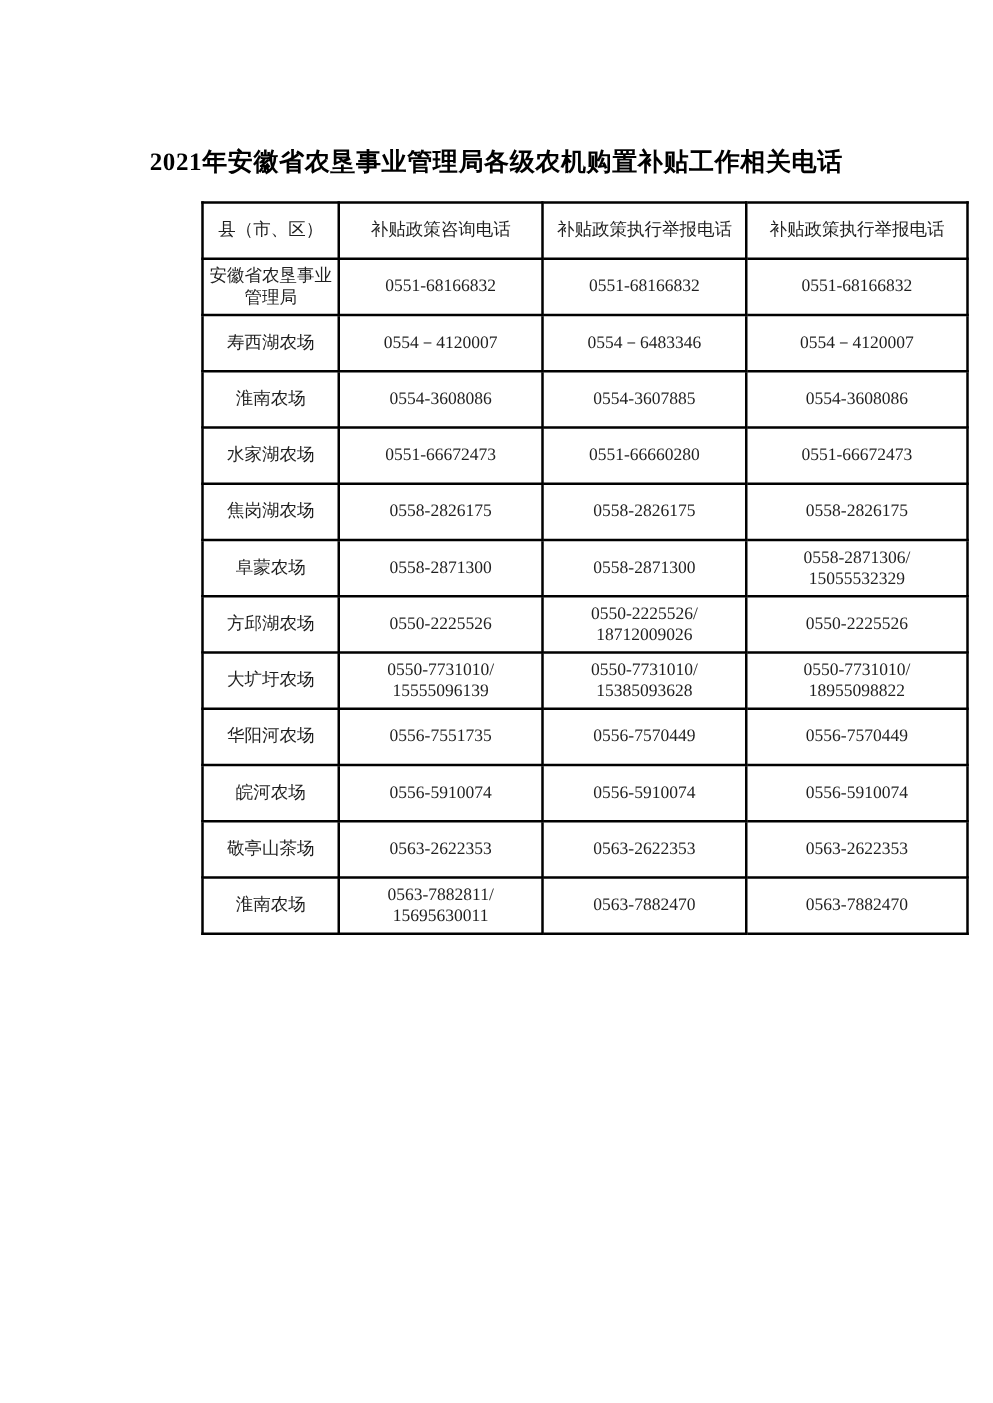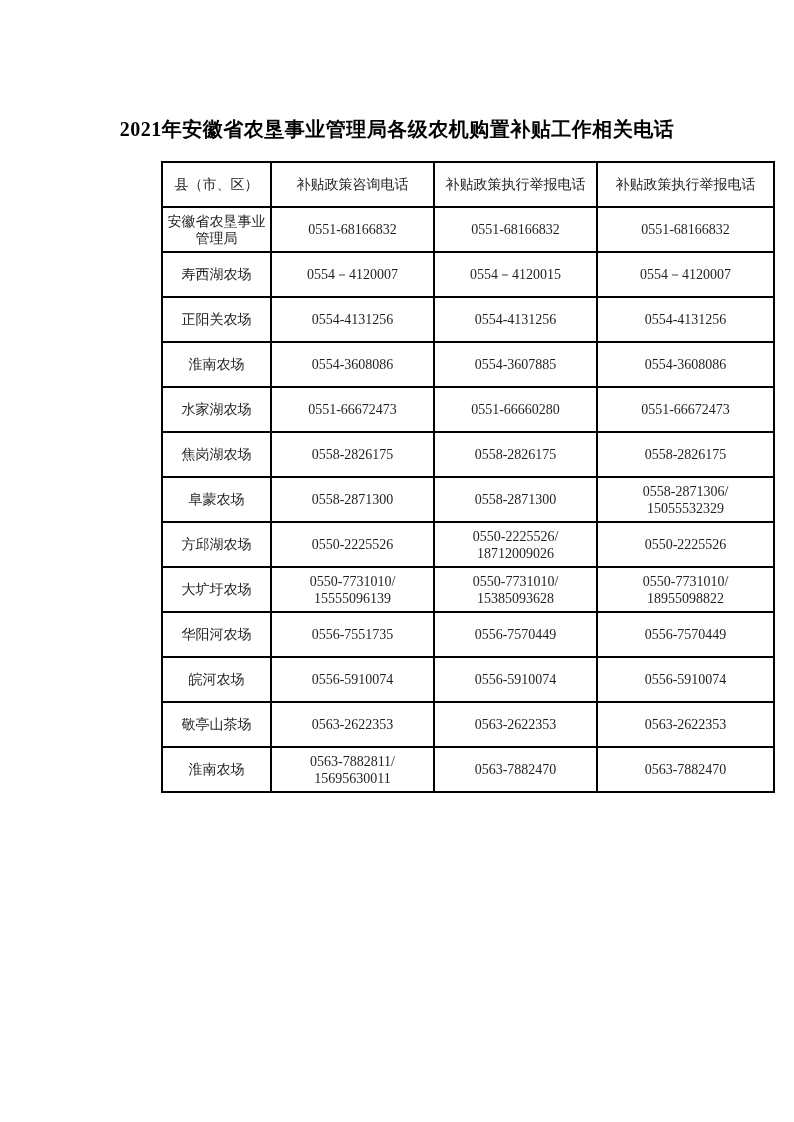--- a/index.html
+++ b/index.html
@@ -81,28 +81,22 @@
     <tbody>
       <tr>
         <td>安徽省农垦事业管理局</td>
         <td>0551-68166832</td>
         <td>0551-68166832</td>
         <td>0551-68166832</td>
       </tr>
       <tr>
         <td>寿西湖农场</td>
         <td>0554－4120007</td>
-        <td>0554－4120015</td>
+        <td>0554－6483346</td>
         <td>0554－4120007</td>
-      </tr>
-      <tr>
-        <td>正阳关农场</td>
-        <td>0554-4131256</td>
-        <td>0554-4131256</td>
-        <td>0554-4131256</td>
       </tr>
       <tr>
         <td>淮南农场</td>
         <td>0554-3608086</td>
         <td>0554-3607885</td>
         <td>0554-3608086</td>
       </tr>
       <tr>
         <td>水家湖农场</td>
         <td>0551-66672473</td>

